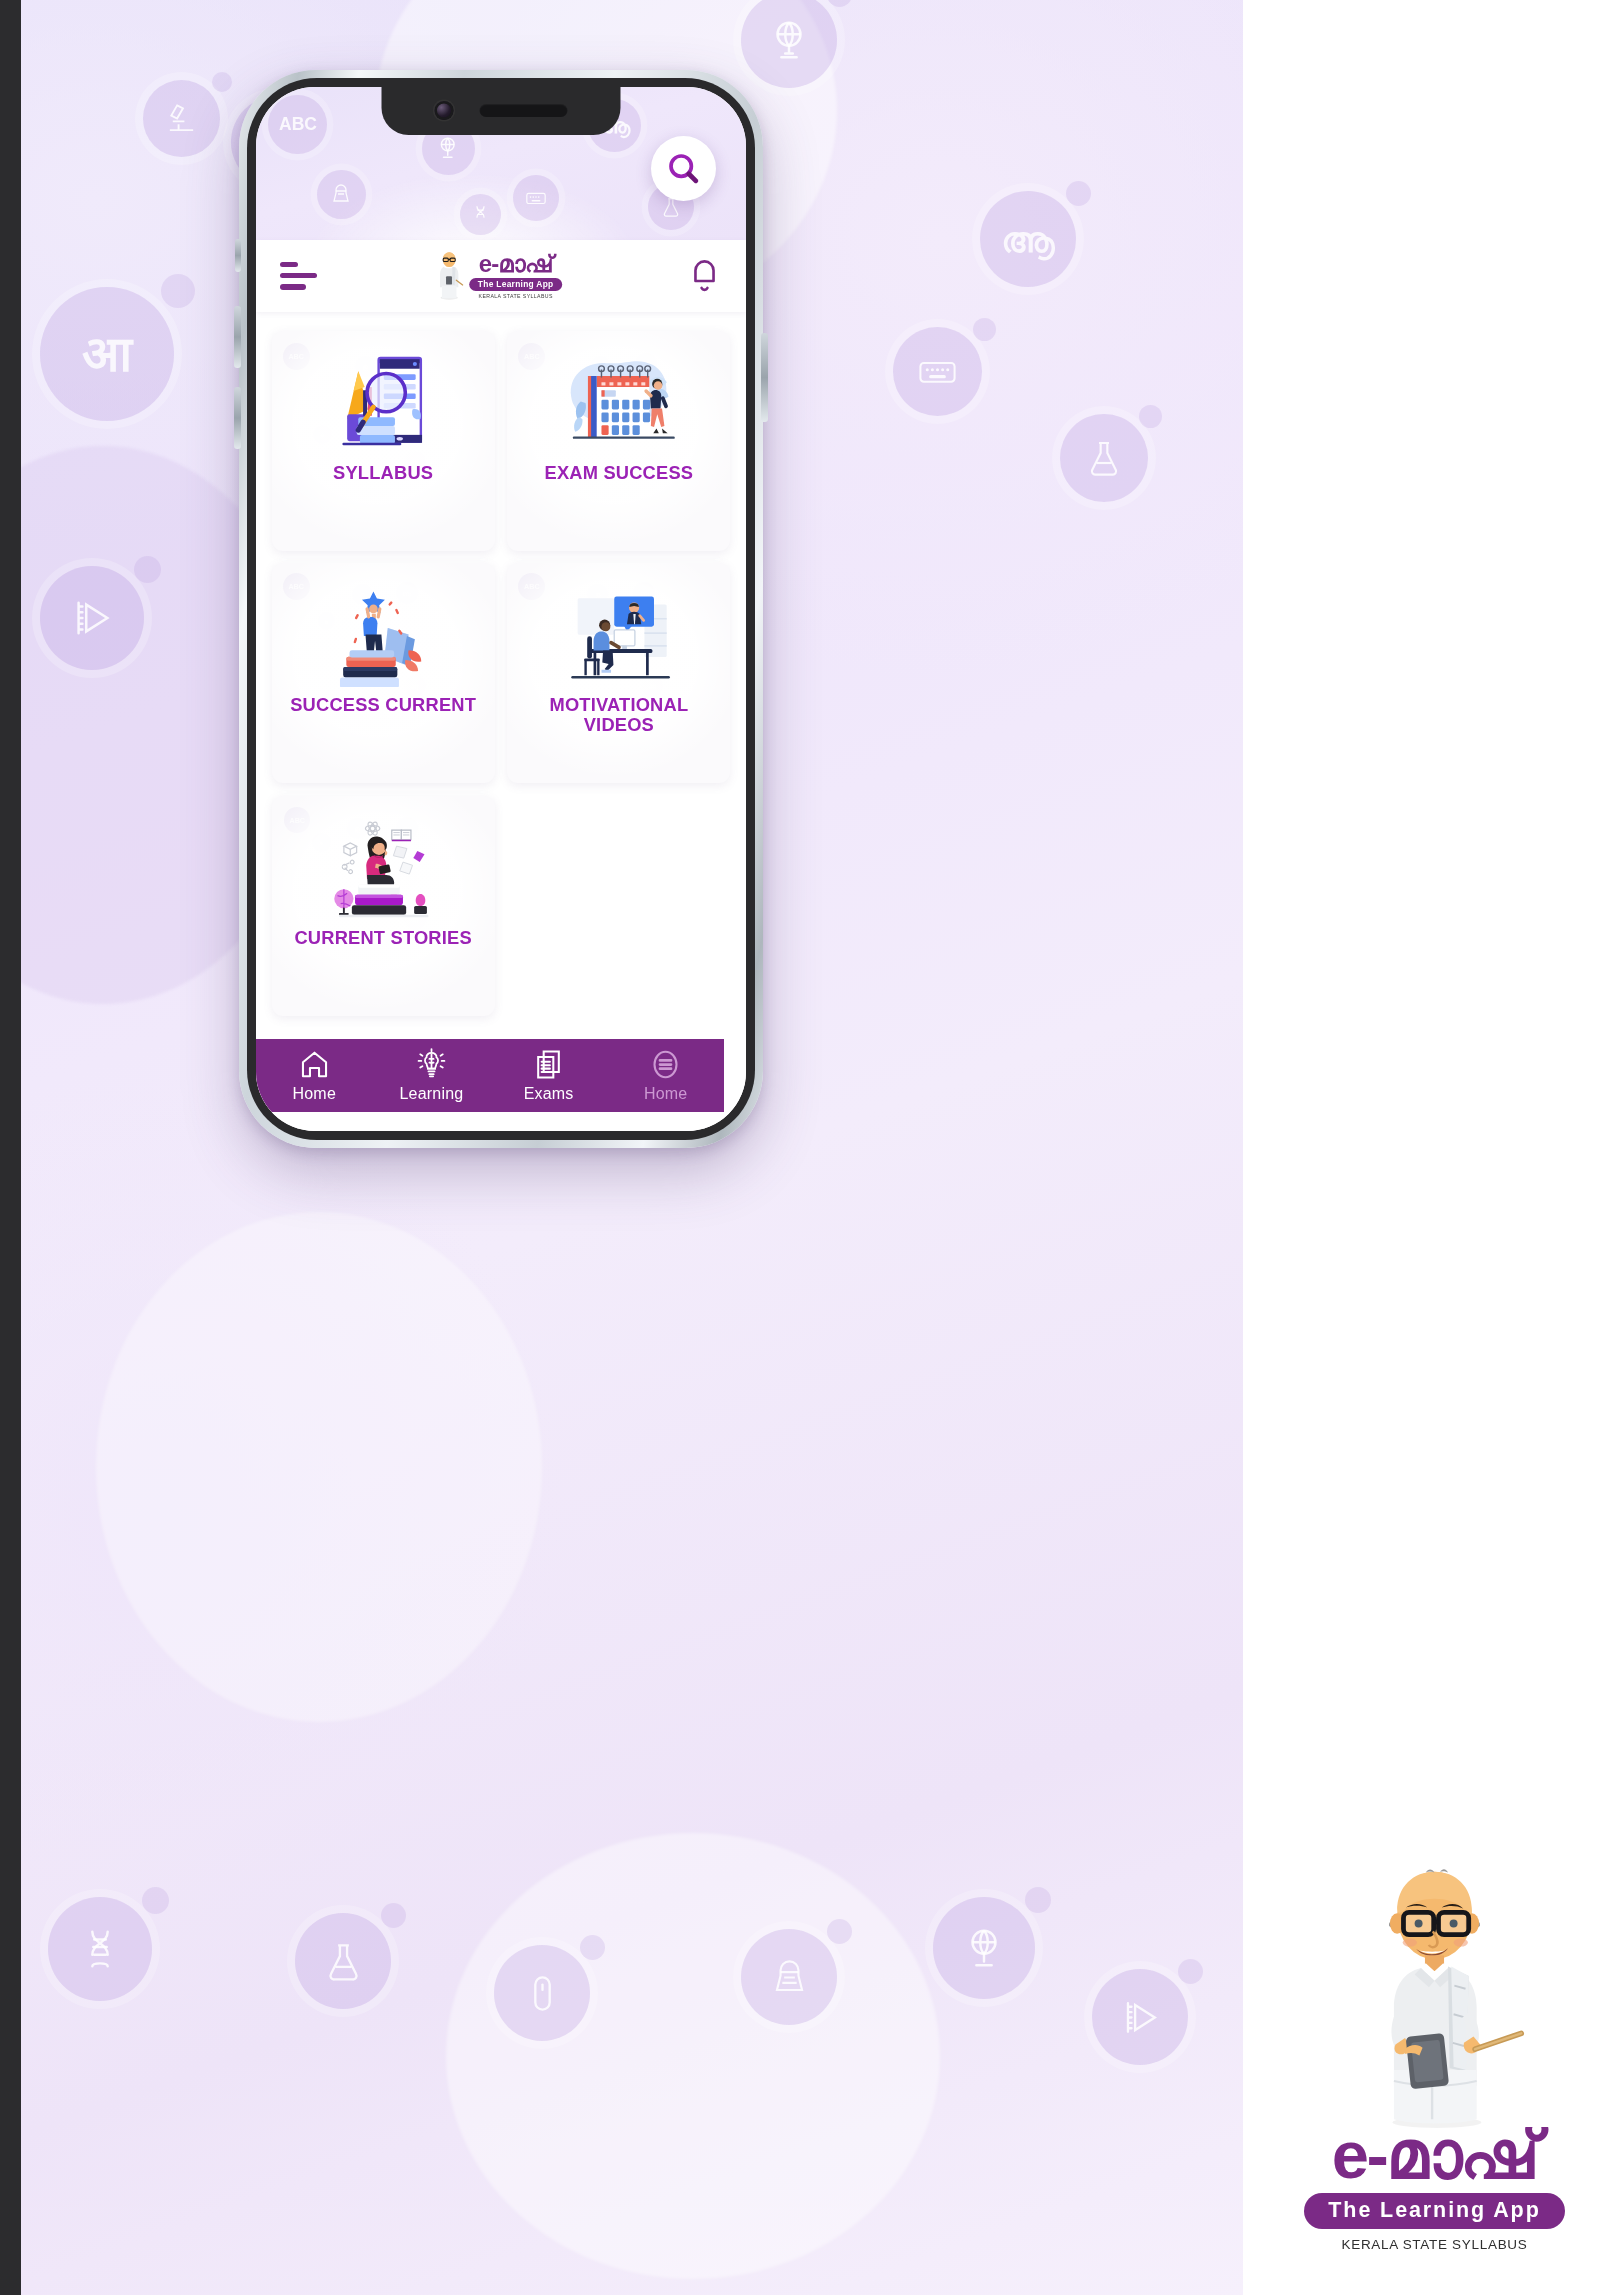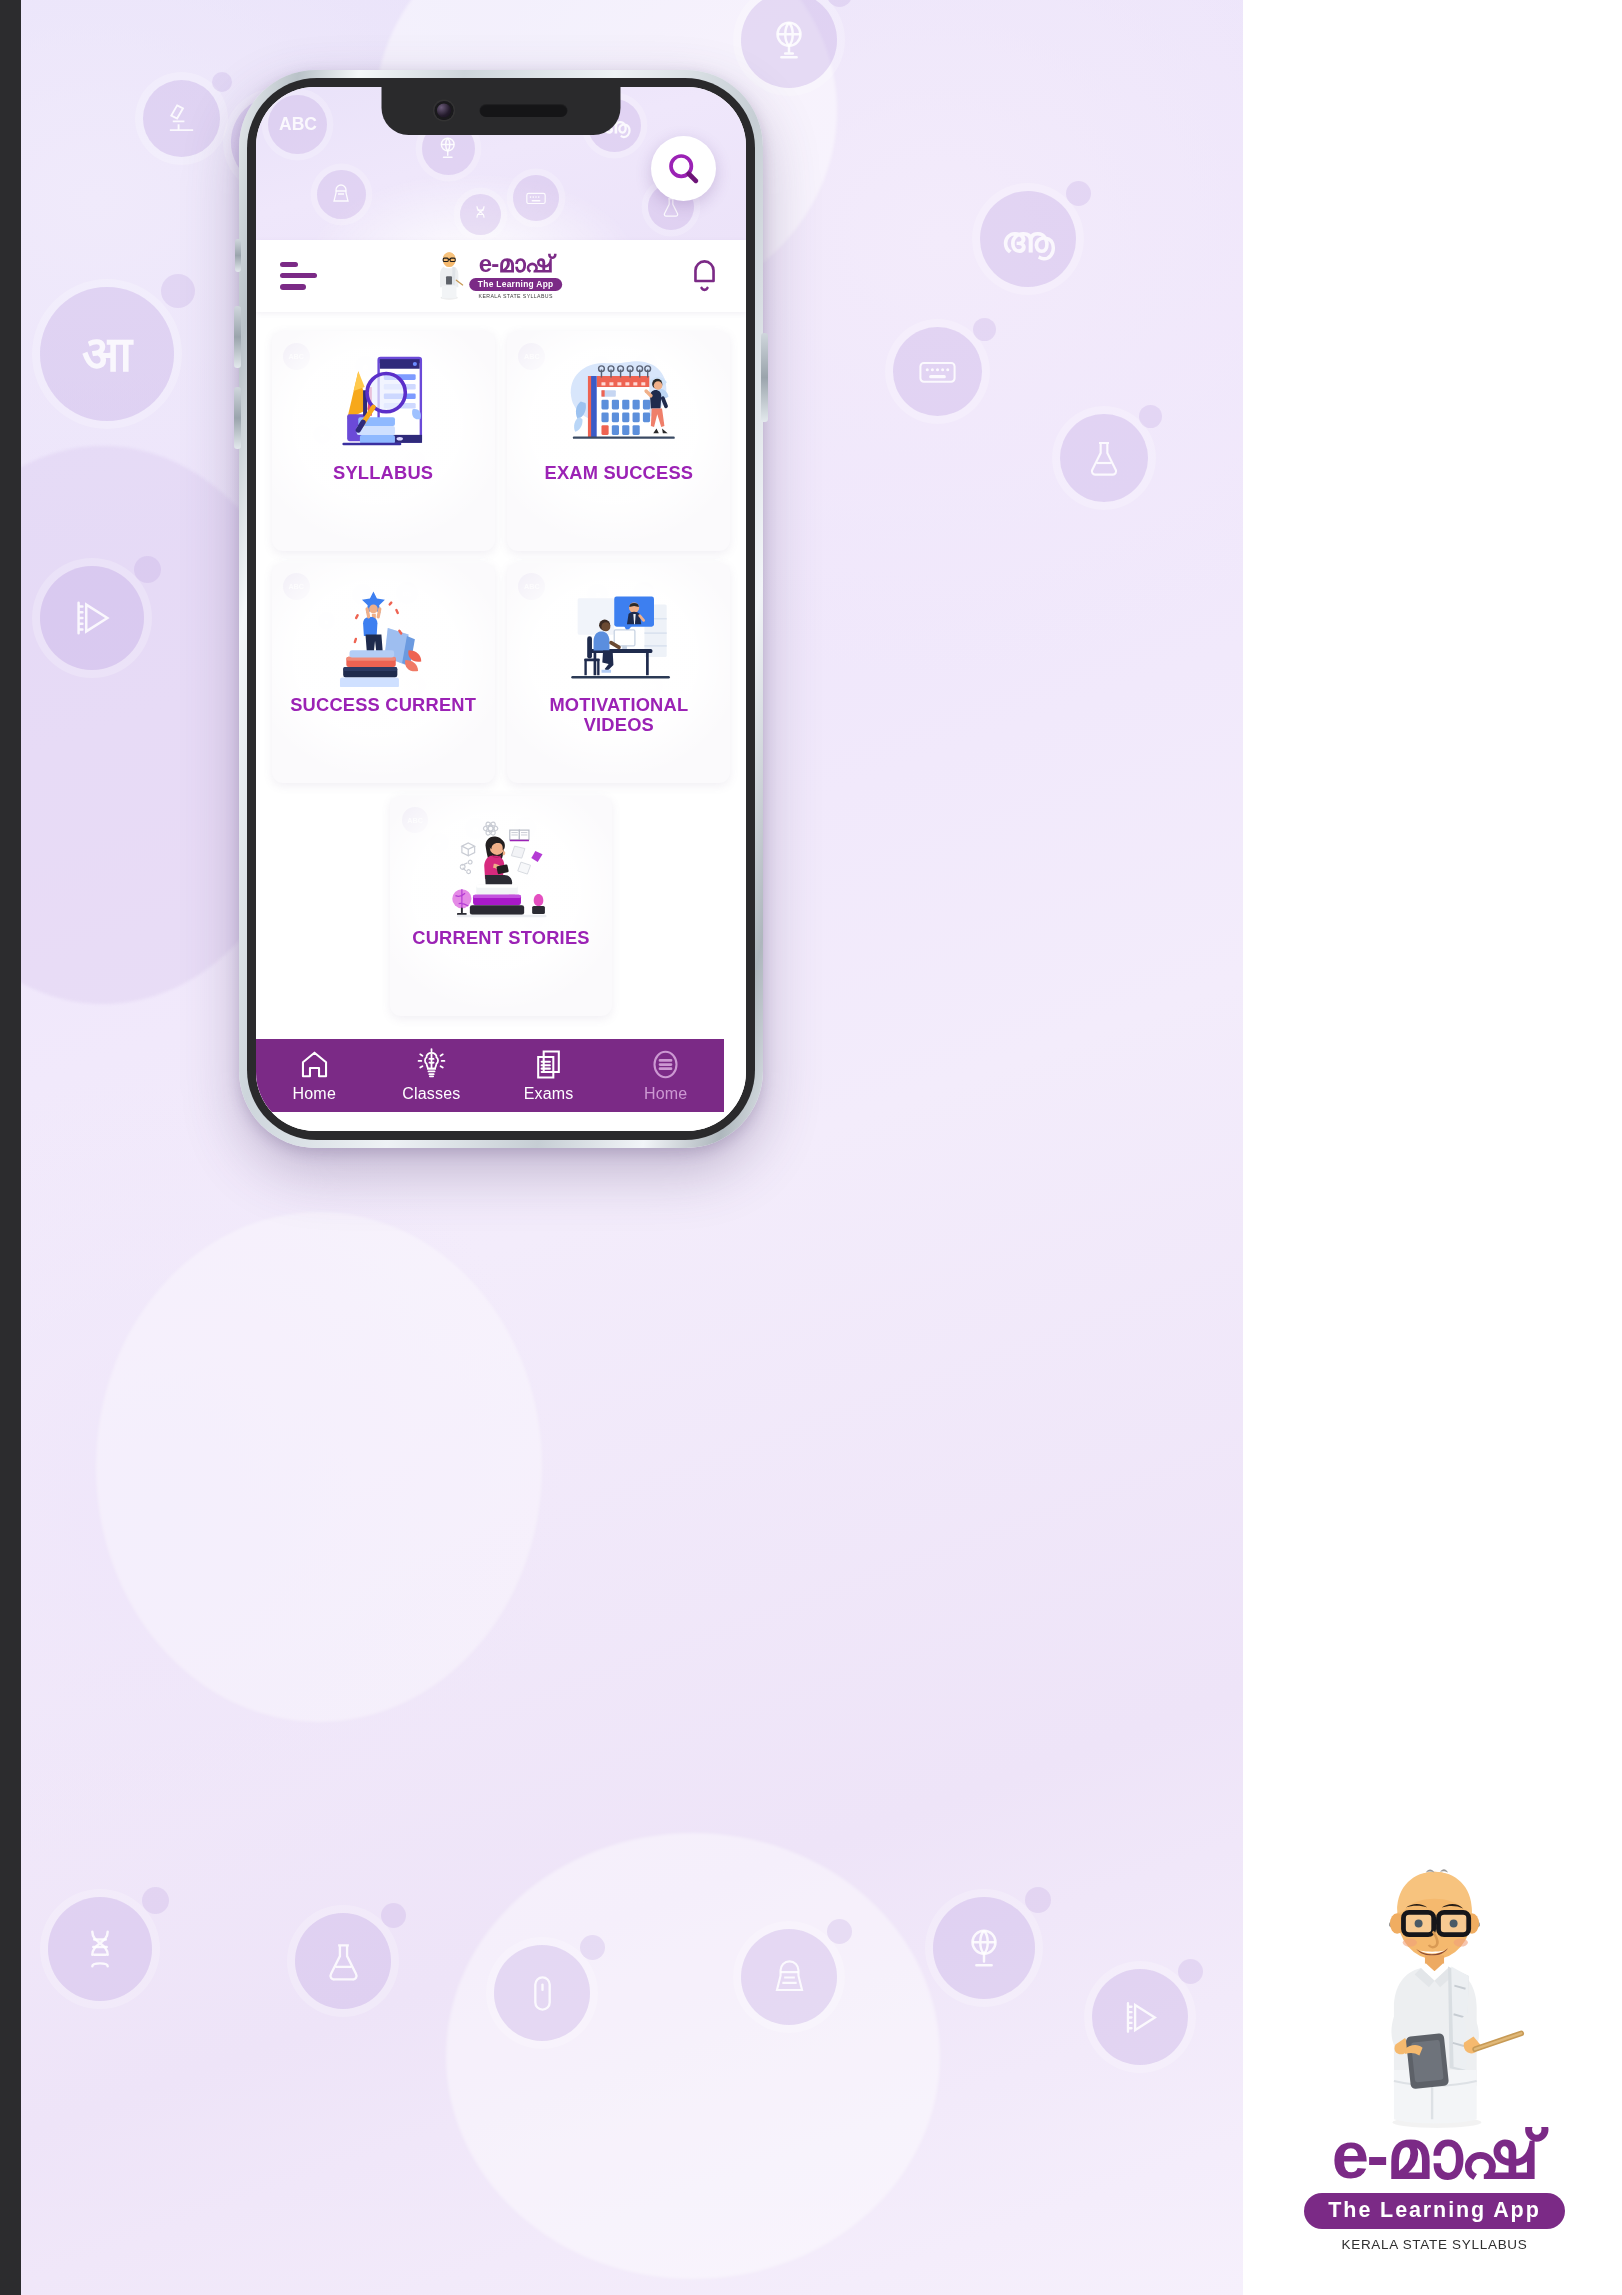--- a/index.html
+++ b/index.html
@@ -154,21 +154,21 @@
 
   .bell { width:35px; height:40px; cursor:pointer; }
 
   
   .app-body {
     position:absolute; left:0; top:225px; right:0; bottom:0;
     background:#ffffff; overflow:hidden;
   }
   .grid {
     padding:19px 16px 0 16px;
-    display:flex; flex-wrap:wrap; gap:12.8px; justify-content:center;
+    display:flex; flex-wrap:wrap; gap:12.8px; justify-content:space-between;
   }
   .card {
     width:auto; flex:0 0 calc(50% - 6.4px);
     height:220px;
     background:#fbfafc;
     border-radius:11px;
     box-shadow:0 2.4px 9.6px rgba(120,100,150,0.10);
     position:relative; overflow:hidden;
     display:flex; flex-direction:column; align-items:center;
     cursor:pointer;
@@ -739,21 +739,21 @@
           </div>
 
           <div class="navitem">
             <svg width="35" height="33" viewBox="0 0 24 24" fill="none" stroke="currentColor" stroke-width="1.3">
               <path d="M8.4 11.4c-1.5-1-1.6-3.6 0-4.6-.3-1.8 1.4-3.2 3.6-3.2s3.9 1.4 3.6 3.2c1.6 1 1.5 3.6 0 4.6-.1 1.6-1 2.5-1 3.6H9.4c0-1.1-.9-2-1-3.6z"></path>
               <path d="M9.4 15h5.2M9.8 17h4.4M10.4 19h3.2" stroke-linecap="round"></path>
               <path d="M12 4v11M10 7.6c.8.5 1.4.5 2 0M12 7.6c.6.5 1.2.5 2 0M10 10.4c.8.5 1.4.5 2 0M12 10.4c.6.5 1.2.5 2 0"></path>
               <path d="M5.4 5.6l-1.6-1M4.6 9.4H2.6M5.4 13.2l-1.6 1M18.6 5.6l1.6-1M19.4 9.4h2M18.6 13.2l1.6 1M12 2.4V.8" stroke-linecap="round"></path>
               <path d="M10.8 20.6h2.4" stroke-linecap="round"></path>
             </svg>
-            <span class="nlabel">Classes</span>
+            <span class="nlabel">Learning</span>
           </div>
 
           <div class="navitem">
             <svg width="35" height="33" viewBox="0 0 24 24" fill="none" stroke="currentColor" stroke-width="1.5">
               <path d="M8.5 2.5h11v15h-11z"></path>
               <path d="M4.5 6.5h11v15h-11z" fill="none"></path>
               <path d="M7 10h6M7 12.5h6M7 15h6M7 17.5h4" stroke-linecap="round"></path>
             </svg>
             <span class="nlabel">Exams</span>
           </div>

